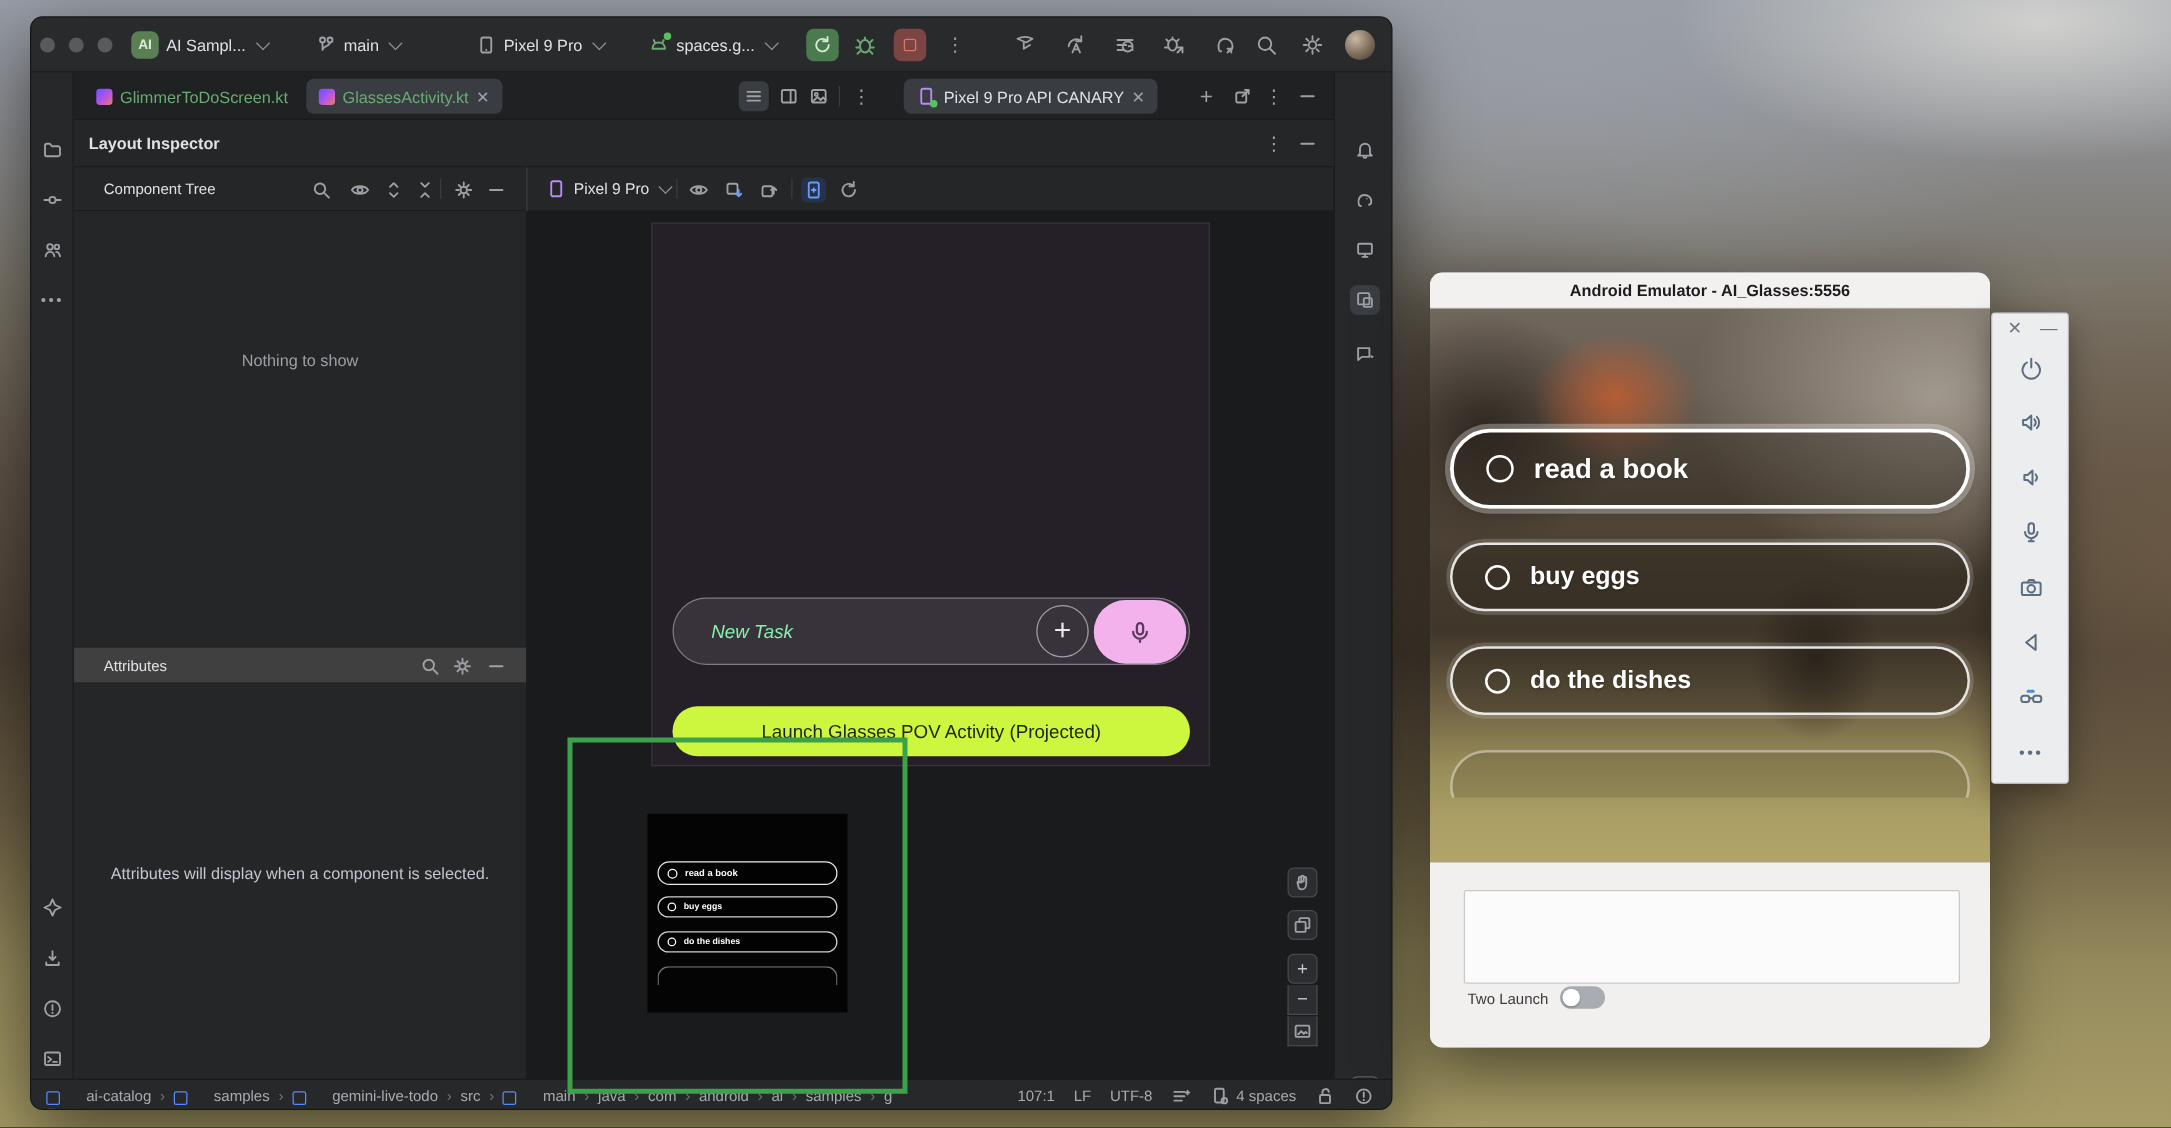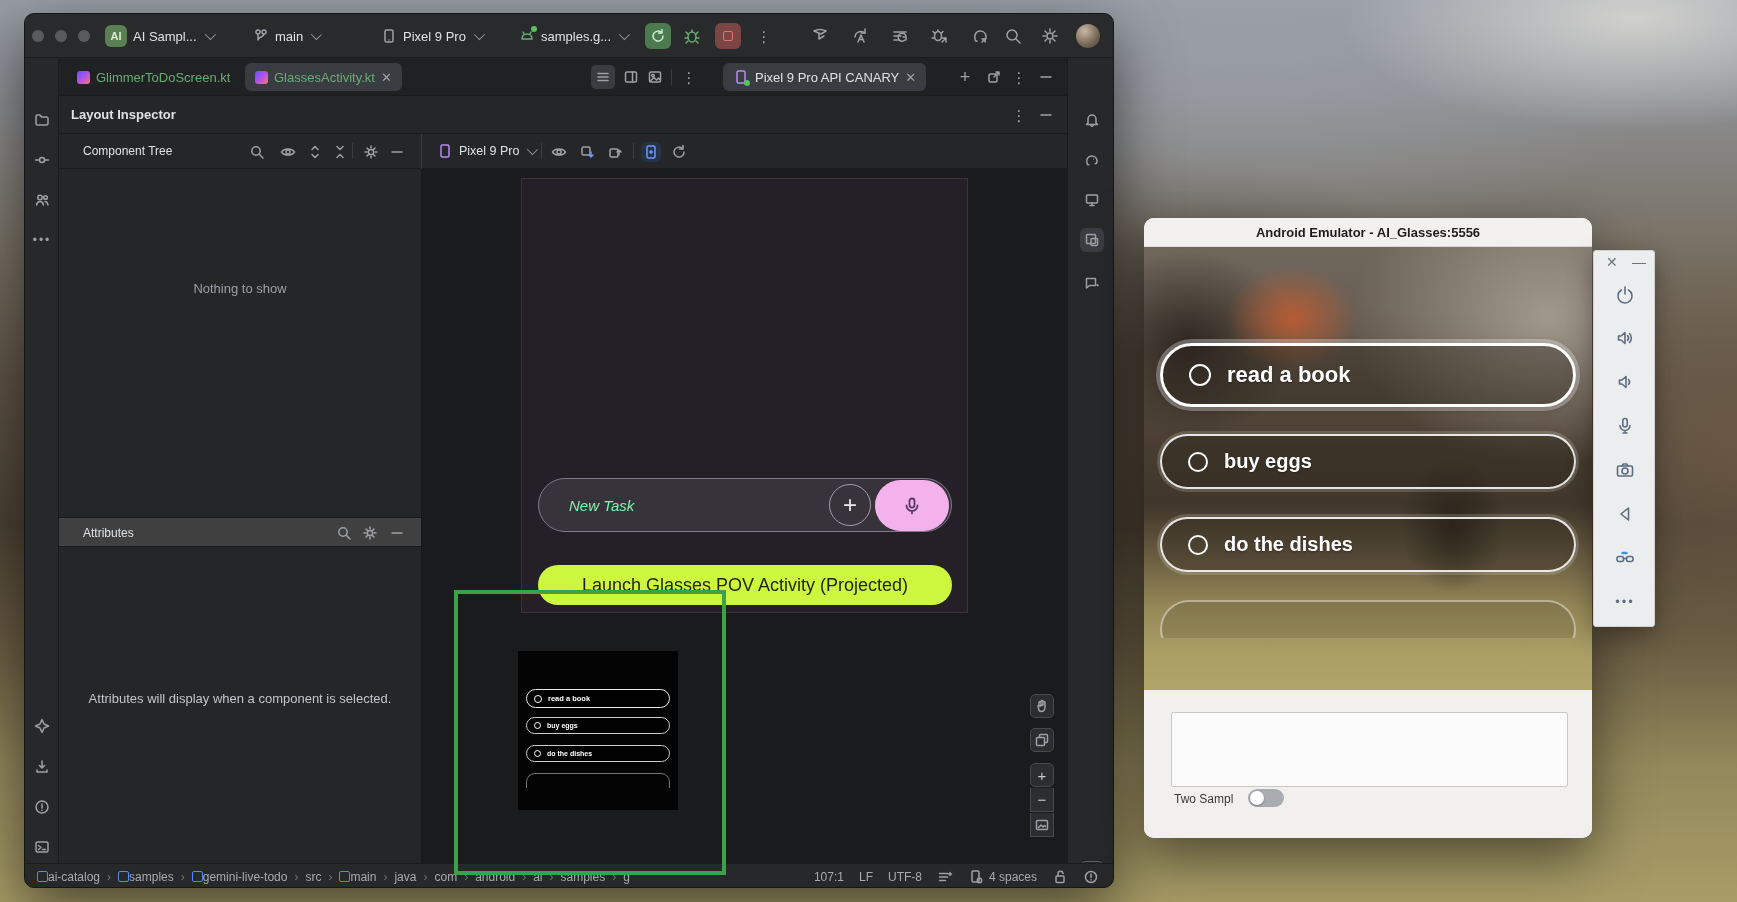--- a/index.html
+++ b/index.html
@@ -63,42 +63,42 @@
   
   #device-preview{position:absolute;left:99px;top:9px;width:447px;height:435px;background:#251f28;border:1px solid #38333c;}
   #task-pill{position:absolute;left:16px;top:299px;width:414px;height:54px;border-radius:27px;
     background:#38323b;border:1px solid #80798a;display:flex;align-items:center;}
   #task-ph{margin-left:30px;font-style:italic;font-size:15px;color:#86efac;}
   #plus-circle{position:absolute;left:307px;top:305px;width:42px;height:42px;border-radius:50%;
     border:1.5px solid #a39bad;display:flex;align-items:center;justify-content:center;color:#ece8f0;font-size:24px;font-weight:300;}
   #mic-pill{position:absolute;left:353px;top:301px;width:74px;height:51px;border-radius:26px;
     background:#f4b2ec;display:flex;align-items:center;justify-content:center;}
   #launch-btn{position:absolute;left:16px;top:386px;width:414px;height:40px;border-radius:20px;
-    background:#cdf63e;color:#1f2300;display:flex;align-items:center;justify-content:center;font-size:18px;}
+    background:#cdf63e;color:#1f2300;display:flex;align-items:center;justify-content:center;font-size:15px;}
   
   #mini-preview{position:absolute;left:96px;top:482px;width:160px;height:159px;background:#040404;}
   .mini-pill{position:absolute;left:8px;width:144px;display:flex;align-items:center;background:rgba(0,0,0,.3);}
   .mini-radio{border-radius:50%;border:1.2px solid #fff;margin-left:7px;}
   .mini-label{color:#fff;font-weight:bold;margin-left:6px;white-space:nowrap;}
   
   .zbtn{position:absolute;left:608px;width:24px;height:24px;background:#2b2d30;border:1px solid #46494e;
     border-radius:5px;display:flex;align-items:center;justify-content:center;}
   .zbtn.grp{border-radius:0;border-top:none;}
   
   .stripe-ic{position:absolute;left:5px;width:24px;height:24px;display:flex;align-items:center;justify-content:center;}
   #left-stripe{left:0;top:44px;width:34px;height:805px;background:#26282a;border-right:1px solid #1a1b1d;}
   #right-stripe{left:1042px;top:44px;width:48px;height:805px;background:#26282a;border-left:1px solid #1a1b1d;}
   #right-stripe .stripe-ic{left:12px;}
   .hlbox{background:#3a3d41;border-radius:6px;}
   .bordbox{border:1px solid #5a5e63;border-radius:6px;}
   
   #statusbar{left:0;top:849px;width:1090px;height:26px;background:#26282a;border-top:1px solid #1a1b1d;
     display:flex;align-items:center;padding:0 16px 0 12px;font-size:12px;color:#a7abb1;}
   #crumbs{display:flex;align-items:center;gap:7px;white-space:nowrap;}
-  .crumb{display:flex;align-items:center;gap:0;}
+  .crumb{display:flex;align-items:flex-end;gap:21px;}
   .crumb-sep{color:#70747a;}
   .modicon{width:11px;height:11px;border:1.5px solid #548af7;border-radius:2px;}
   #status-right{margin-left:auto;display:flex;align-items:center;gap:15px;}
   
   #sel-rect{position:absolute;left:454px;top:590px;width:272px;height:285px;border:4px solid #3ba24a;z-index:60;}
 
   
   #emulator{position:absolute;left:1144px;top:218px;width:448px;height:620px;border-radius:10px;
     overflow:hidden;box-shadow:0 20px 55px rgba(0,0,0,.5);z-index:40;background:#f1f0ef;}
   #emu-titlebar{position:absolute;left:0;top:0;width:448px;height:29px;background:#f2f1f0;
@@ -169,21 +169,21 @@
       </div>
 
       <div class="chip" style="left:494px">
         <span style="position:relative;display:inline-flex">
           <svg class="icon16" viewBox="0 0 16 16" style="stroke:#6aab73">
               <path d="M3 11c0-3 2.2-5 5-5s5 2 5 5z"></path>
               <path d="M5 6 4 4M11 6l1-2"></path>
             </svg>
           <span style="position:absolute;right:-2px;top:-2px;width:6px;height:6px;border-radius:50%;background:#57c25b"></span>
         </span>
-        <span>samples.g...</span>
+        <span>spaces.g...</span>
         <span class="chev"></span>
       </div>
 
       <div class="sqbtn" style="left:620px;background:#4b7a4f">
         <svg class="icon16" viewBox="0 0 16 16" style="stroke:#d3ead3">
             <path d="M13 8a5 5 0 1 1-1.5-3.5"></path>
             <path d="M12 1.5V5H8.5"></path>
           </svg>
       </div>
       <div class="sqbtn" style="left:654px">
@@ -690,21 +690,21 @@
       <div class="todo-pill norm" style="top:270px;height:55px">
         <span class="todo-radio" style="width:20px;height:20px"></span>
         <span class="todo-label" style="font-size:20px">do the dishes</span>
       </div>
       <div id="pill4-clip">
           <div class="ghost"></div>
         </div>
     </div>
     <div id="emu-bottom">
       <div id="emu-input"></div>
-      <span id="twofinger-label">Two Sampl</span>
+      <span id="twofinger-label">Two Launch</span>
       <div id="twofinger-toggle">
           <span class="knob"></span>
         </div>
     </div>
   </div>
 
   <div id="emu-sidebar">
     <span class="winbtn" style="left:12px">✕</span>
     <span class="winbtn" style="left:38px">—</span>
     <div class="side-ic" style="top:32px">

